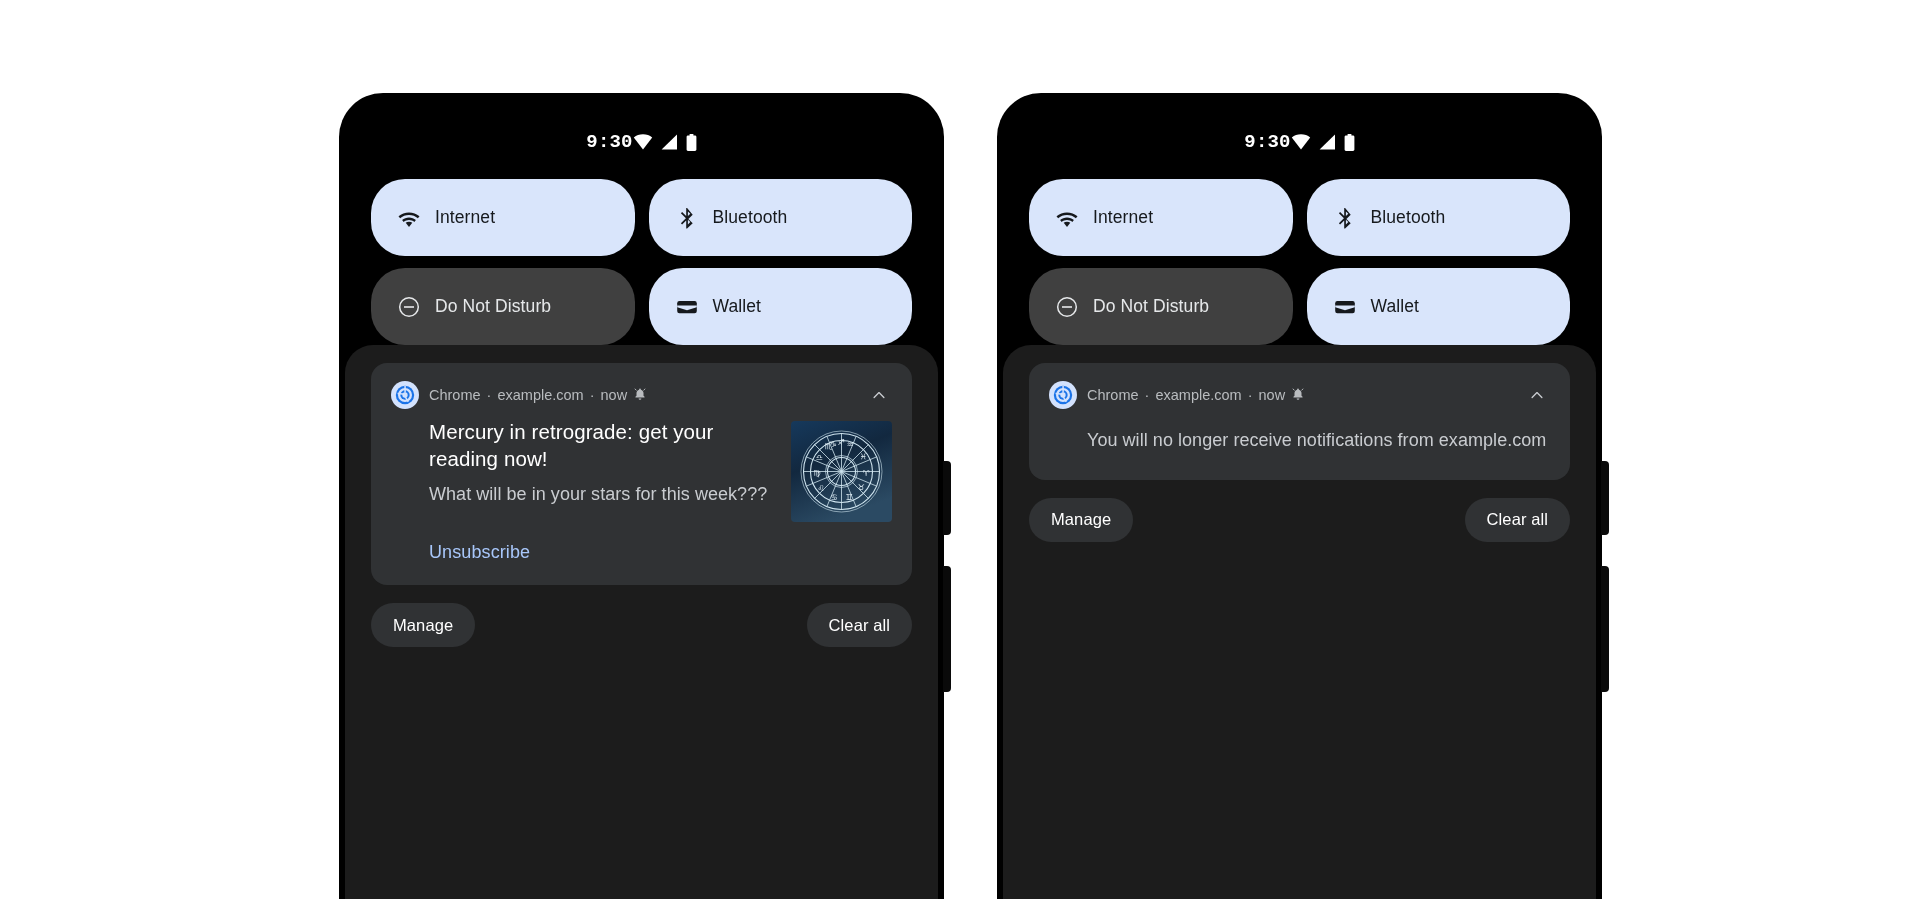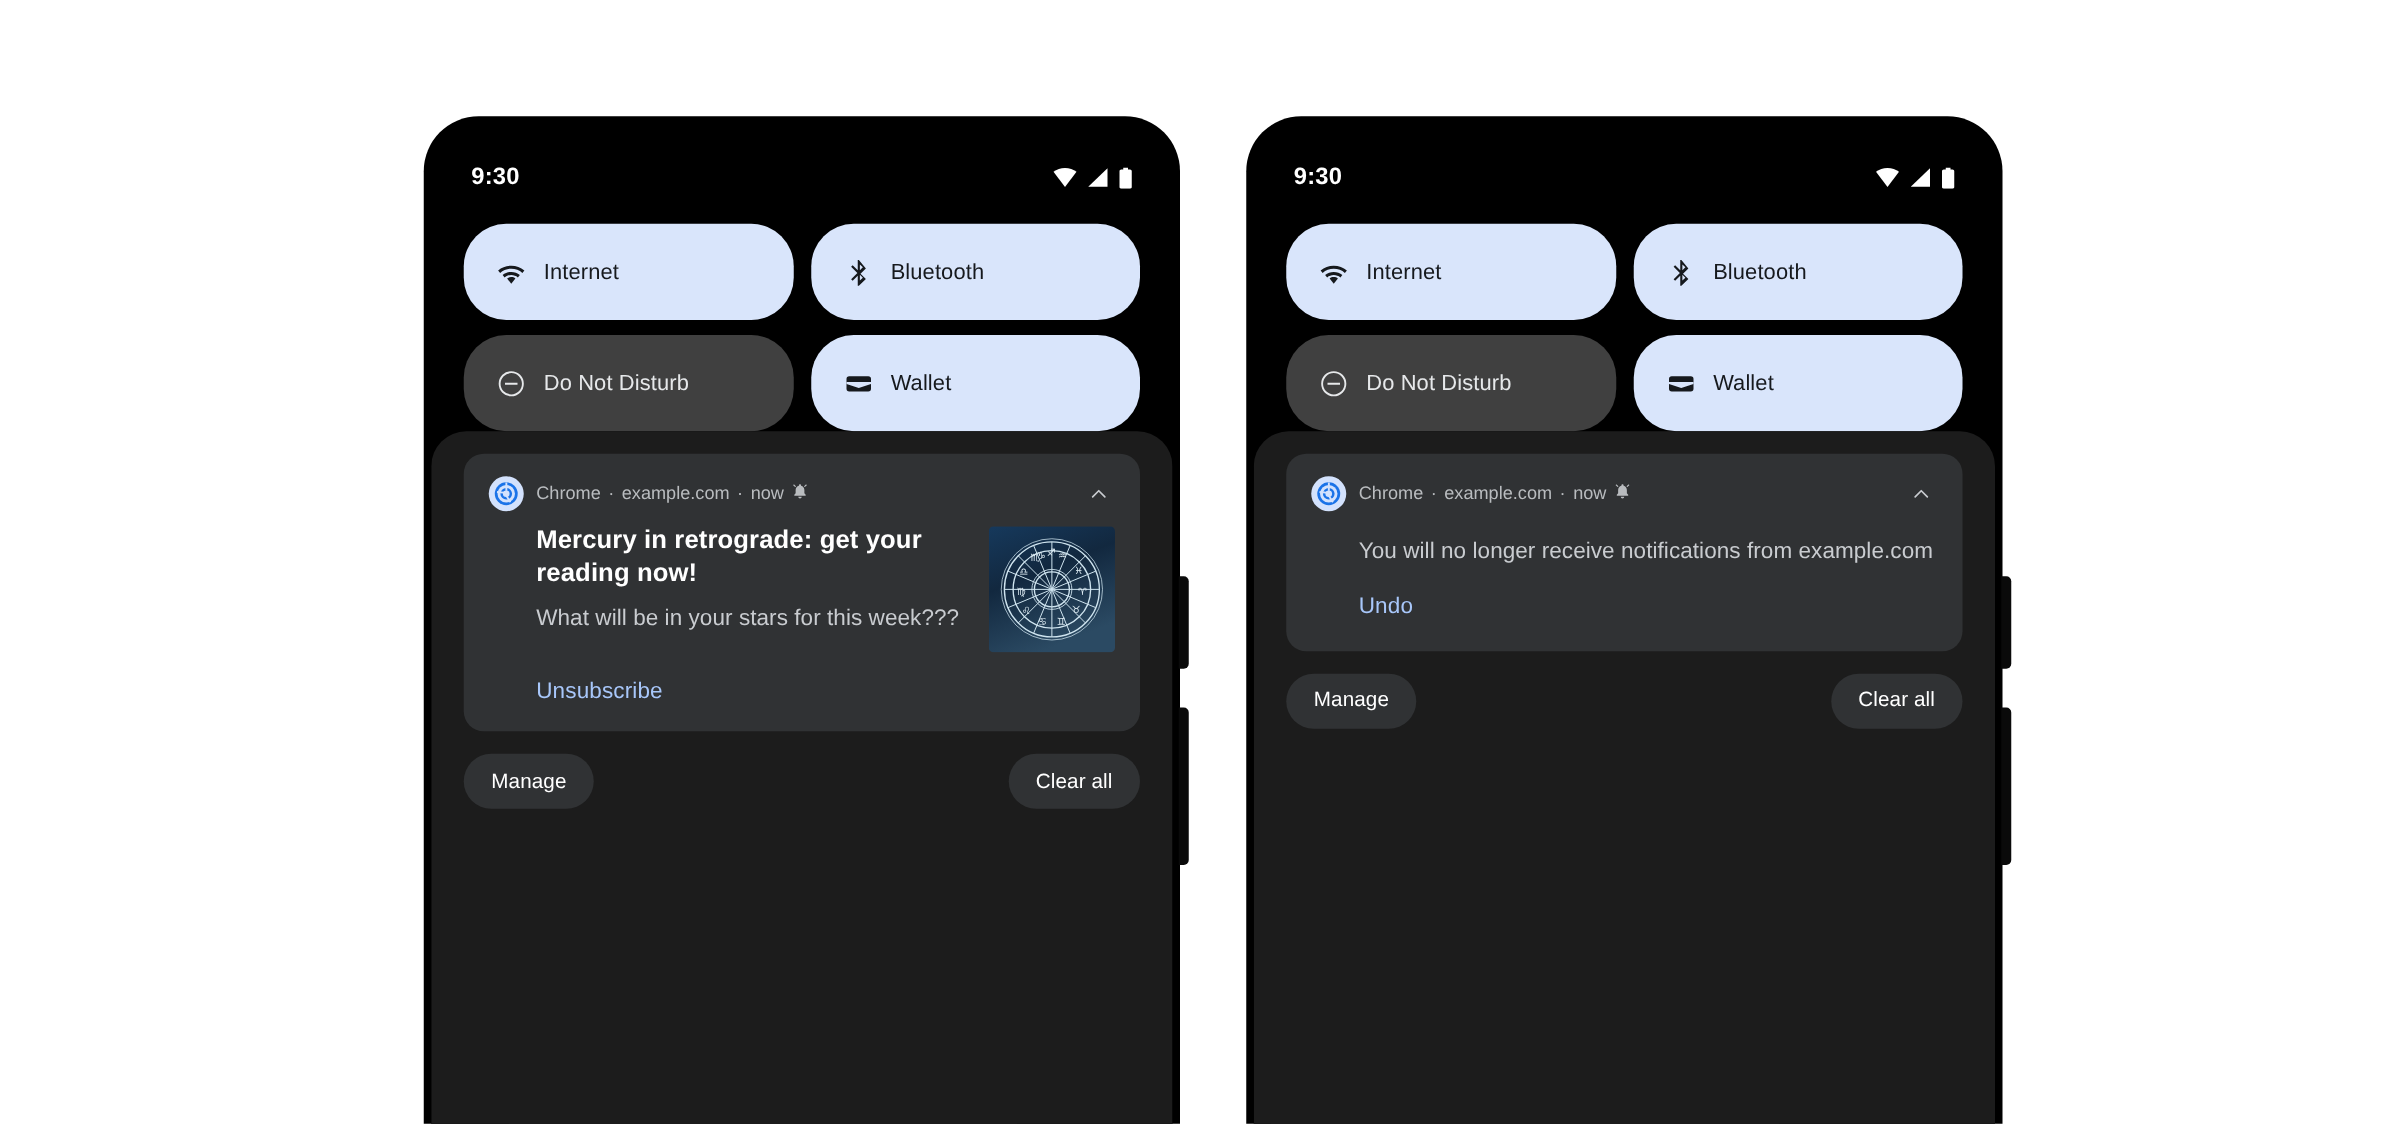--- a/index.html
+++ b/index.html
@@ -66,23 +66,24 @@
 
   
   .status-bar {
     position: absolute;
     top: 28px;
     left: 0;
     right: 0;
     height: 30px;
     display: flex;
     align-items: center;
-    justify-content: space-between;
+    justify-content: center;
     padding: 0 32px 0 32px;
     box-sizing: border-box;
+    font-family: Liberation Mono, monospace;
   }
   .status-time {
     color: #ffffff;
     font-size: 19px;
     font-weight: bold;
     letter-spacing: 0.2px;
   }
   .status-icons {
     display: flex;
     align-items: center;
@@ -185,21 +186,21 @@
 
   .notif-body {
     display: flex;
     gap: 16px;
     margin-top: 10px;
   }
   .notif-text { flex: 1; min-width: 0; padding-left: 38px; }
   .notif-title {
     color: #ffffff;
     font-size: 20.5px;
-    font-weight: bold;
+    font-weight: normal;
     line-height: 1.31;
     letter-spacing: 0.1px;
   }
   .notif-sub {
     color: #c9ccd0;
     font-size: 18px;
     line-height: 1.42;
     margin-top: 9px;
     letter-spacing: 0.05px;
   }
@@ -519,23 +520,20 @@
                 </svg>
             </span>
           </div>
 
           <div class="notif-body">
             <div class="notif-text">
               <div class="notif-sub">You will no longer receive notifications from example.com</div>
             </div>
           </div>
 
-          <div class="notif-action">
-            <span class="notif-link">Undo</span>
-          </div>
         </div>
 
         <div class="shade-buttons">
           <button class="pill-btn">Manage</button>
           <button class="pill-btn">Clear all</button>
         </div>
       </div>
     </div>
   </div>
 

